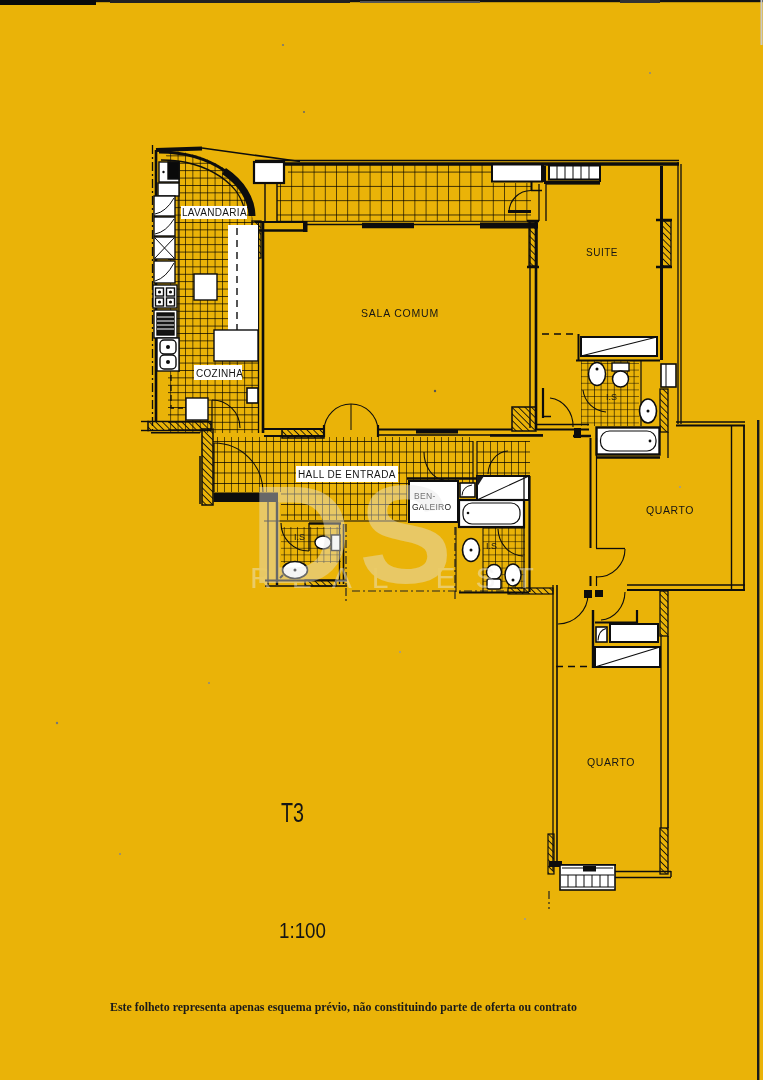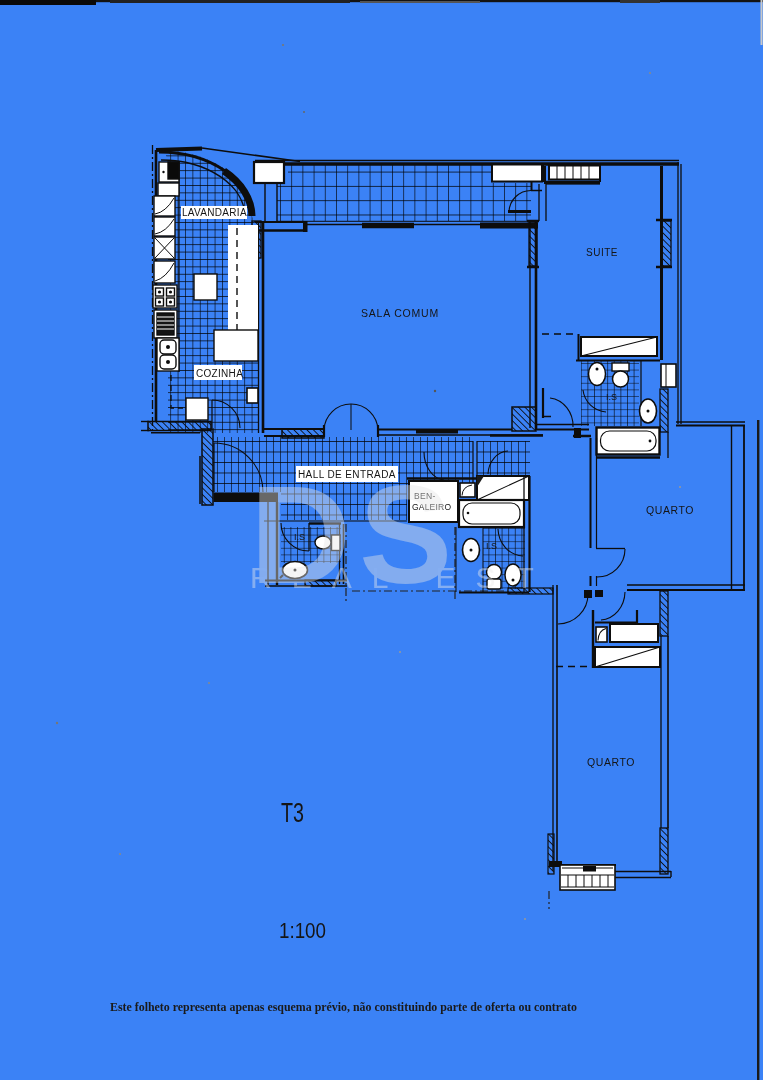--- a/index.html
+++ b/index.html
@@ -1,16 +1,16 @@
 <!DOCTYPE html>
 <html><head>
 <meta charset="utf-8">
 <style>
 html,body{margin:0;padding:0;background:#ffffff;}
-#page{position:relative;width:763px;height:1080px;background:#3b82f6;overflow:hidden;}
+#page{position:relative;width:763px;height:1080px;background:#eab308;overflow:hidden;}
 svg{position:absolute;left:0;top:0;}
 .lbl{font-family:"Liberation Sans",sans-serif;fill:#151515;}
 </style>
 </head>
 <body>
 <div id="page">
 <svg width="763" height="1080" viewBox="0 0 763 1080">
 <defs>
 <pattern id="t7" width="7.4" height="7.4" patternUnits="userSpaceOnUse">
   <path d="M7.4,0 L0,0 L0,7.4" fill="none" stroke="#000" stroke-width="1.2"></path>

